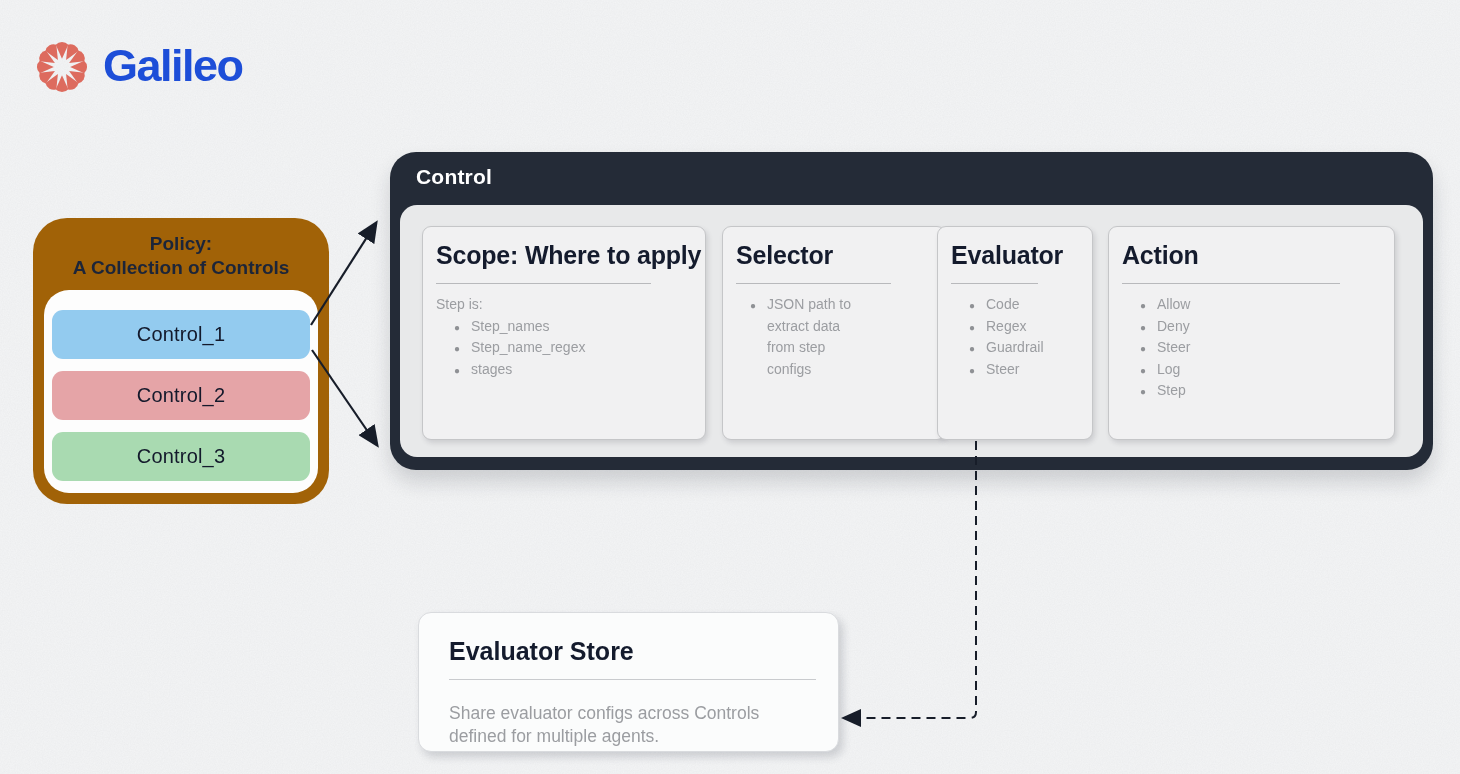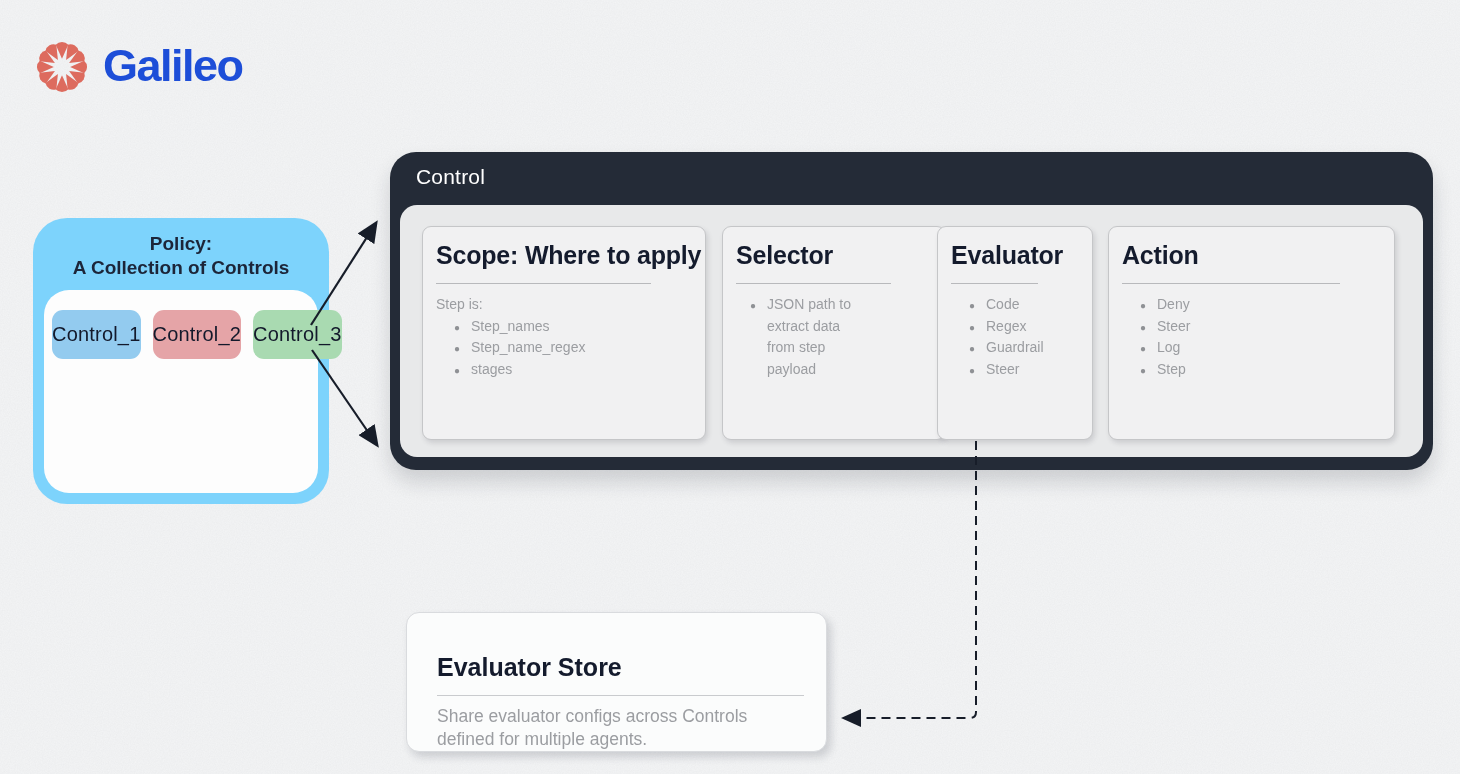--- a/index.html
+++ b/index.html
@@ -13,41 +13,41 @@
   }
 
   
   .logo { position:absolute; left:36px; top:40px; display:flex; align-items:center; gap:15px; }
   .logo-icon { width:52px; height:54px; }
   .logo-text { font-size:45px; font-weight:600; color:#1d4ed8; letter-spacing:-1.5px; line-height:1; padding-bottom:4px; }
 
   
   .policy {
     position:absolute; left:33px; top:218px; width:296px; height:286px;
-    background:#7dd3fc; border-radius:34px;
+    background:#a16207; border-radius:34px;
   }
   .policy-titles { padding-top:14px; text-align:center; color:#1c2539; font-weight:700; font-size:19px; line-height:24px; }
   .policy-inner {
     position:absolute; left:11px; right:11px; top:72px; bottom:11px;
     background:#fdfdfd; border-radius:25px;
-    padding:20px 8px 12px; display:flex; flex-direction:row; gap:12px;
+    padding:20px 8px 12px; display:flex; flex-direction:column; gap:12px;
   }
   .pill {
     height:49px; border-radius:11px; flex:0 0 auto;
     display:flex; align-items:center; justify-content:center;
     font-size:20px; color:#13192b; letter-spacing:0.2px;
   }
 
   
   .panel {
     position:absolute; left:390px; top:152px; width:1043px; height:318px;
     background:#242b37; border-radius:26px;
     box-shadow:0 12px 20px rgba(24,30,44,0.16);
   }
-  .panel-title { position:absolute; left:26px; top:13px; color:#ffffff; font-size:21px; font-weight:400; letter-spacing:0.2px; }
+  .panel-title { position:absolute; left:26px; top:13px; color:#ffffff; font-size:21px; font-weight:700; letter-spacing:0.2px; }
   .panel-body {
     position:absolute; left:10px; top:53px; width:1023px; height:252px;
     background:#e8e9ea; border-radius:17px;
   }
   .card {
     position:absolute; top:21px; height:214px;
     background:#f1f1f2; border:1px solid #c5c6c8; border-radius:9px;
     box-shadow:2px 3px 5px rgba(60,64,72,0.16);
     padding:14px 12px 0 13px;
   }
@@ -60,28 +60,28 @@
   .card-body { margin-top:10px; color:#9b9da1; font-size:14px; line-height:21.5px; }
   .intro { margin-bottom:0; }
   ul.bullets { list-style:none; margin:0; padding-left:18px; }
   ul.bullets li { position:relative; padding-left:17px; }
   ul.bullets li::before { content:"\25CF"; position:absolute; left:0; top:1px; font-size:10px; color:#8f9195; }
   .card-selector ul.bullets { padding-left:14px; }
   .card-selector ul.bullets li { max-width:122px; }
 
   
   .store {
-    position:absolute; left:406px; top:612px; width:421px; height:140px;
+    position:absolute; left:418px; top:612px; width:421px; height:140px;
     background:#fbfcfc; border:1px solid #d9dbde; border-radius:13px;
     box-shadow:4px 5px 9px rgba(40,46,60,0.18);
-    padding:40px 20px 0 30px;
+    padding:24px 20px 0 30px;
   }
   .store-title { font-size:25px; font-weight:600; color:#141b2d; }
   .store-divider { height:1px; background:#c9cbce; margin-top:13px; margin-right:2px; }
-  .store-desc { margin-top:9px; color:#9b9da1; font-size:17.5px; line-height:23px; max-width:356px; }
+  .store-desc { margin-top:22px; color:#9b9da1; font-size:17.5px; line-height:23px; max-width:356px; }
 
   
   .connectors { position:absolute; left:0; top:0; width:1460px; height:774px; pointer-events:none; }
   .noise { position:absolute; left:0; top:0; width:1460px; height:774px; pointer-events:none; }
 </style>
 </head>
 <body>
 
 <svg class="noise" width="1460" height="774">
   <filter id="grain">
@@ -140,21 +140,21 @@
           <li>stages</li>
         </ul>
       </div>
     </div>
 
     <div class="card card-selector">
       <div class="card-title">Selector</div>
       <div class="card-divider"></div>
       <div class="card-body">
         <ul class="bullets">
-          <li>JSON path to extract data from step payload</li>
+          <li>JSON path to extract data from step configs</li>
         </ul>
       </div>
     </div>
 
     <div class="card card-evaluator">
       <div class="card-title">Evaluator</div>
       <div class="card-divider"></div>
       <div class="card-body">
         <ul class="bullets">
           <li>Code</li>
@@ -163,20 +163,21 @@
           <li>Steer</li>
         </ul>
       </div>
     </div>
 
     <div class="card card-action">
       <div class="card-title">Action</div>
       <div class="card-divider"></div>
       <div class="card-body">
         <ul class="bullets">
+          <li>Allow</li>
           <li>Deny</li>
           <li>Steer</li>
           <li>Log</li>
           <li>Step</li>
         </ul>
       </div>
     </div>
 
   </div>
 </div>

